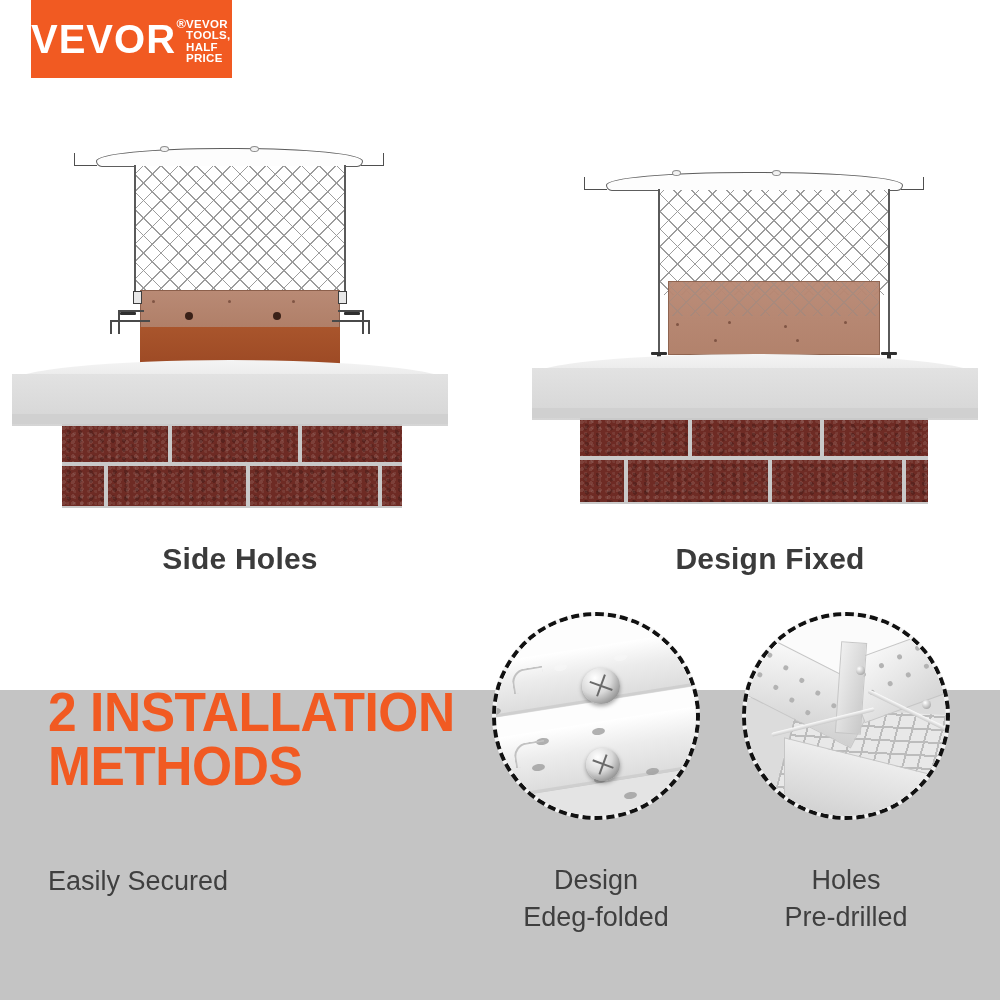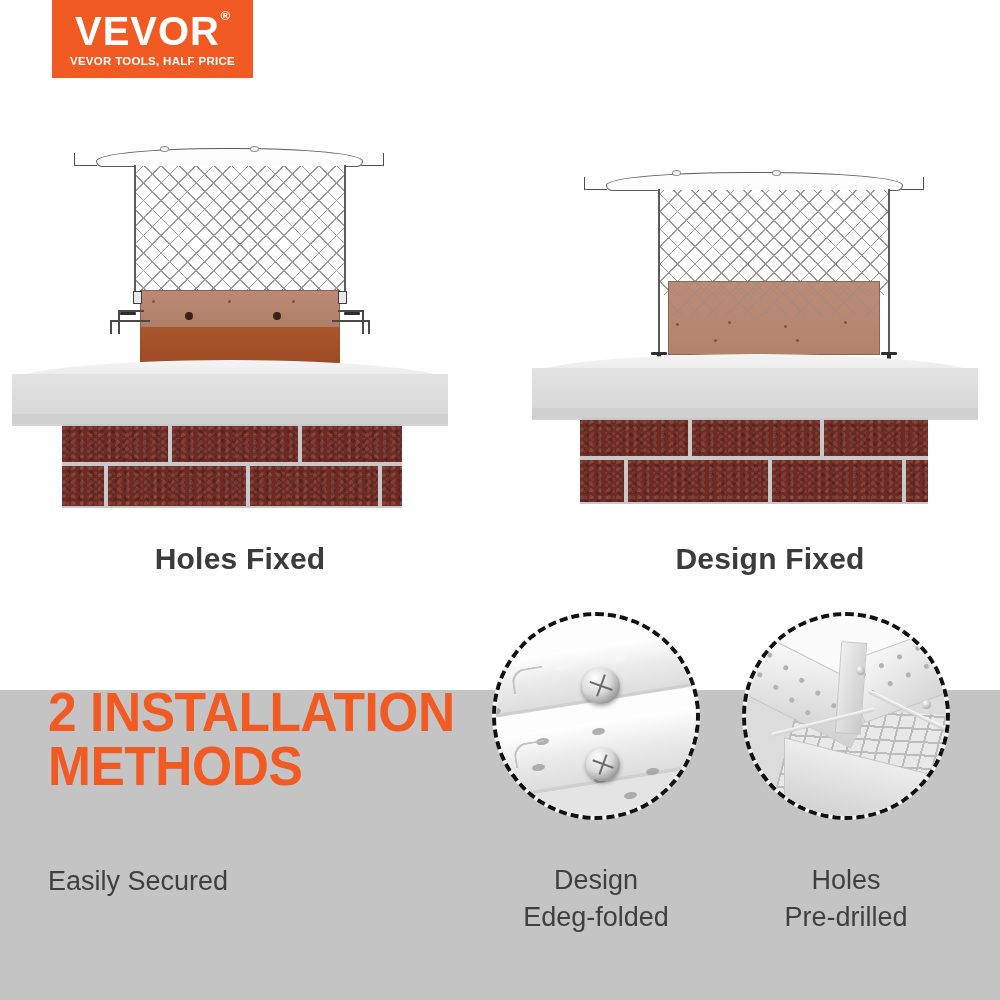--- a/index.html
+++ b/index.html
@@ -4,22 +4,22 @@
 <style>
   html,body{margin:0;padding:0;background:#fff;}
   body{width:1000px;height:1000px;position:relative;overflow:hidden;
        font-family:"Liberation Sans","DejaVu Sans",sans-serif;}
 
   
   #page{position:absolute;inset:0;width:1000px;height:1000px;background:#ffffff;}
 
   
   #brand{position:absolute;left:31px;top:0;width:201px;height:78px;
-         background:#F15A22;display:flex;flex-direction:column;
-         align-items:center;justify-content:center;margin-left:21px;}
+         background:#F15A22;display:flex;flex-direction:row;
+         align-items:center;justify-content:center;}
   #brand-word{color:#fff;font-size:40px;font-weight:bold;letter-spacing:1px;
               line-height:1;position:relative;padding-right:10px;}
   #brand-reg{position:absolute;right:-1px;top:-2px;font-size:13px;font-weight:bold;}
   #brand-tag{color:#fff;font-size:11.5px;font-weight:bold;letter-spacing:.3px;
              margin-top:5px;line-height:1;}
 
   
   #gray-band{position:absolute;left:0;top:690px;width:1000px;height:310px;
              background:#c4c4c4;}
 
@@ -194,21 +194,21 @@
       <div class="brick" style="left:0;top:2px;width:106px;height:36px;"></div>
       <div class="brick" style="left:110px;top:2px;width:126px;height:36px;"></div>
       <div class="brick" style="left:240px;top:2px;width:100px;height:36px;"></div>
       <div class="brick" style="left:0;top:42px;width:42px;height:40px;"></div>
       <div class="brick" style="left:46px;top:42px;width:138px;height:40px;"></div>
       <div class="brick" style="left:188px;top:42px;width:128px;height:40px;"></div>
       <div class="brick" style="left:320px;top:42px;width:20px;height:40px;"></div>
     </div>
   </div>
 
-  <div class="fix-caption" style="left:60px;top:542px;width:360px;">Holes Fixed</div>
+  <div class="fix-caption" style="left:60px;top:542px;width:360px;">Side Holes</div>
 
   <div class="illus" style="left:520px;top:0;width:470px;height:530px;">
 
     <div class="lid" style="left:86px;top:172px;width:295px;height:17px;"></div>
     <div class="lid-rivet" style="left:152px;top:170px;"></div>
     <div class="lid-rivet" style="left:252px;top:170px;"></div>
     <div class="lid-lip" style="left:64px;top:177px;width:22px;height:12px;"></div>
     <div class="lid-lip" style="left:381px;top:177px;width:22px;height:12px;transform:scaleX(-1);"></div>
 
     <div class="post" style="left:138px;top:189px;height:167px;"></div>

